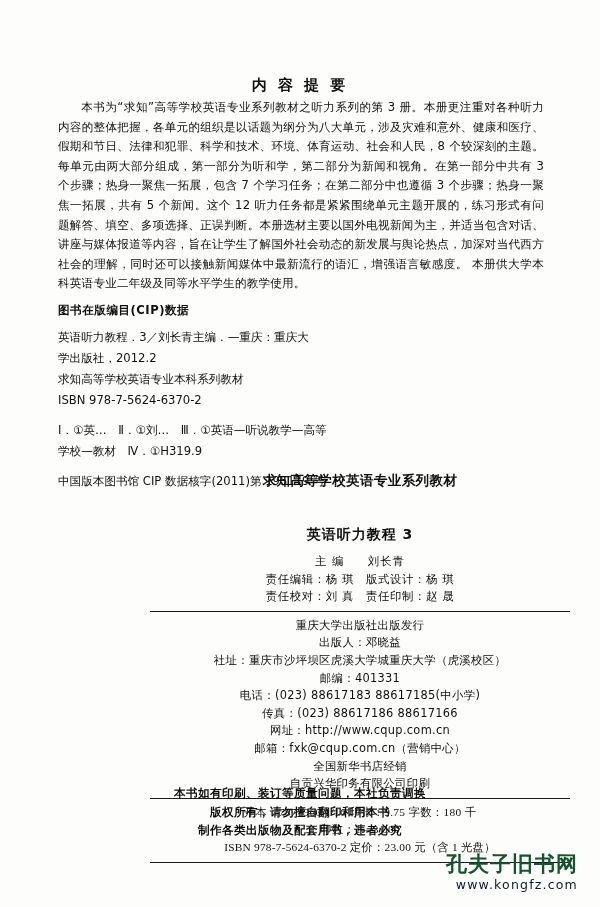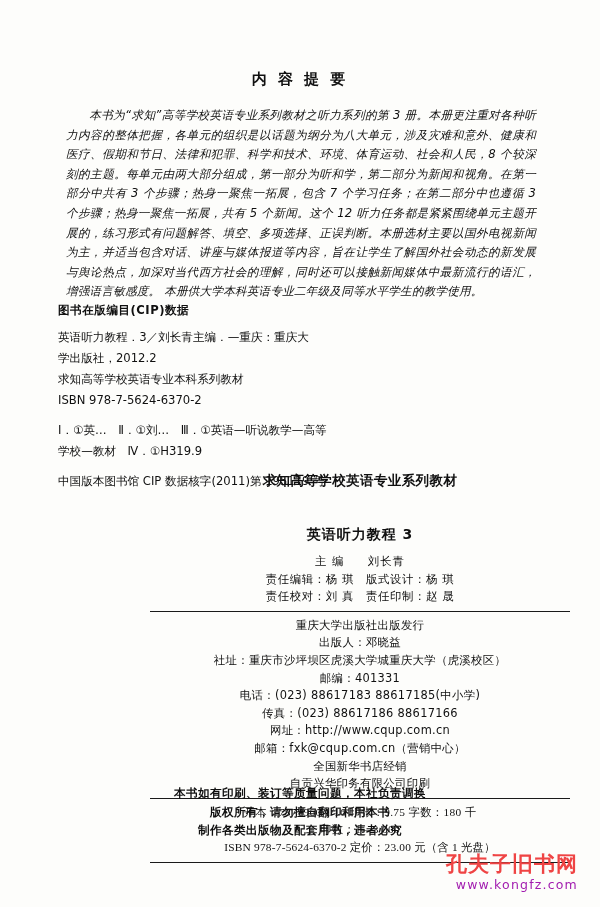--- a/index.html
+++ b/index.html
@@ -26,37 +26,36 @@
   .section-title {
     text-align: center;
     font-size: 15px;
     font-weight: bold;
     letter-spacing: 3px;
     margin: 0;
   }
   #summary-title {
     position: absolute;
     left: 0; right: 0;
-    top: 70px;
+    top: 76px;
   }
   #summary-body {
     position: absolute;
     left: 58px;
     right: 56px;
     top: 98px;
     font-size: 11.6px;
     line-height: 19.6px;
     text-align: justify;
     text-justify: inter-ideograph;
     text-indent: 2em;
     letter-spacing: 0.2px;
   }
   #summary-body p {
-    margin: 8px;
-    font-style: italic;
+    margin: 0;
   }
   
   #cip-block {
     position: absolute;
     left: 58px;
     right: 150px;
     top: 300px;
     font-size: 11.6px;
     line-height: 21px;
   }
@@ -126,27 +125,27 @@
   
   #watermark {
     position: absolute;
     right: 22px;
     bottom: 14px;
     text-align: right;
   }
   #watermark .wm-cn {
     font-size: 21px;
     font-weight: bold;
-    color: #ef4444;
+    color: #14532d;
     letter-spacing: 1px;
     line-height: 26px;
   }
   #watermark .wm-url {
     font-size: 12.5px;
-    color: #a21caf;
+    color: #0f172a;
     letter-spacing: 1.2px;
     line-height: 16px;
   }
   .blk { display: block; }
 </style>
 </head>
 <body>
 
 <div class="page">
 

